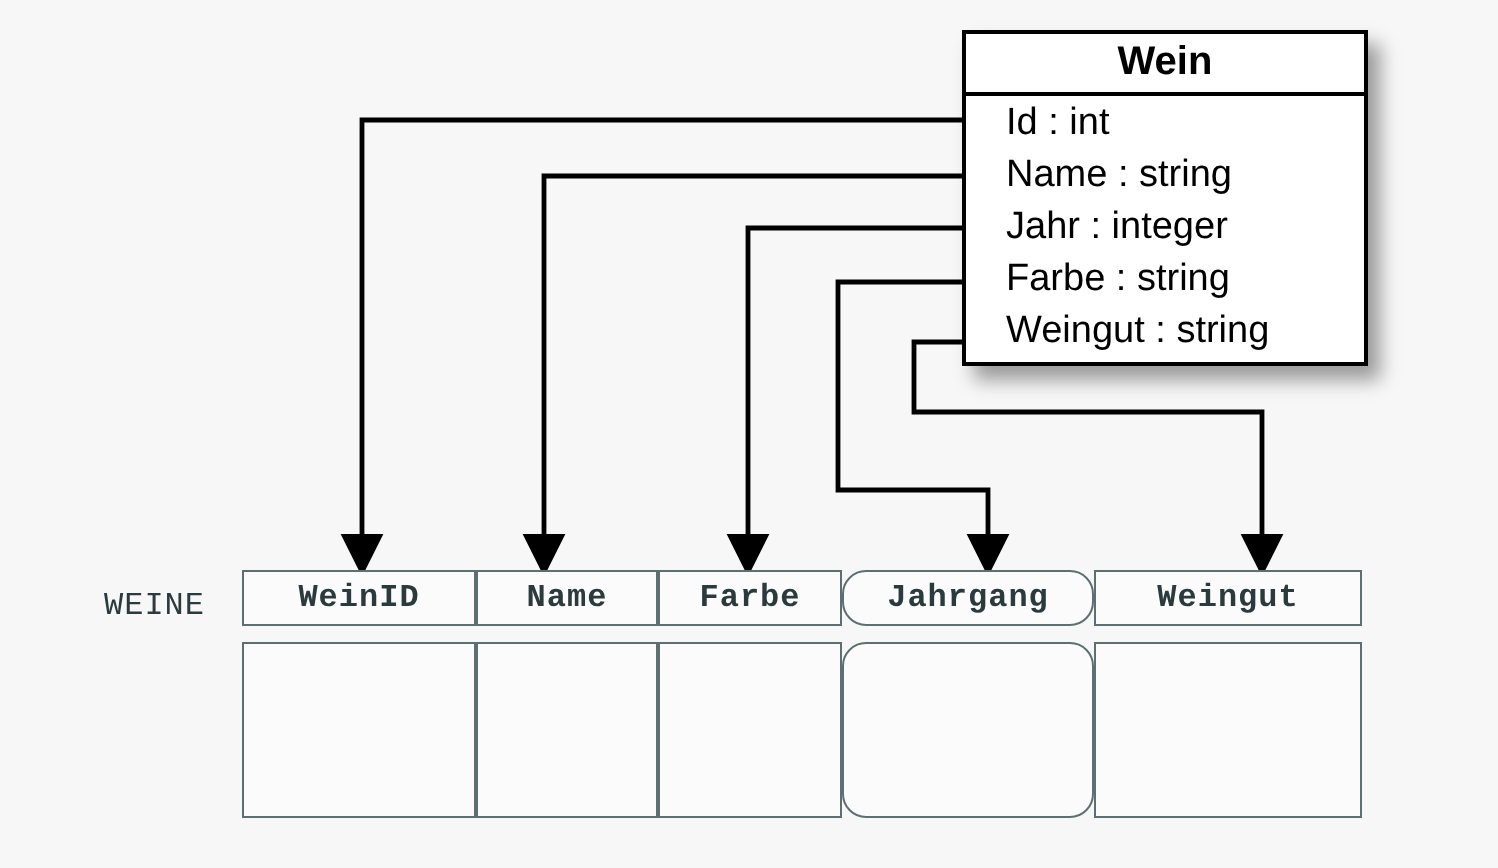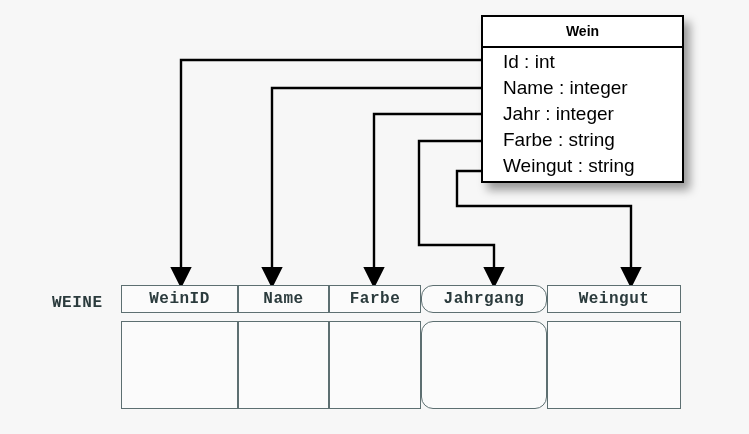--- a/index.html
+++ b/index.html
@@ -38,21 +38,21 @@
     top: 15px;
     width: 203px;
     border: 2px solid #000;
     background: #ffffff;
     box-sizing: border-box;
     box-shadow: 6px 7px 9px rgba(0,0,0,0.38);
   }
   .uml-title {
     text-align: center;
     font-weight: bold;
-    font-size: 14px;
+    font-size: 20px;
     line-height: 26px;
     color: #000;
     border-bottom: 2px solid #000;
     padding: 1px 0 2px 0;
     background: #fff;
   }
   .uml-attrs {
     background: #fff;
     padding: 1px 0 2px 12px;
   }
@@ -63,21 +63,21 @@
     padding-left: 8px;
     white-space: nowrap;
   }
 
   
   .rel-label {
     position: absolute;
     left: 52px;
     top: 294px;
     font-family: "Liberation Mono", "DejaVu Sans Mono", monospace;
-    font-weight: bold;
+    font-weight: normal;
     font-size: 16px;
     letter-spacing: 0.5px;
     color: #2b3b3d;
   }
 
   .rel-table {
     position: absolute;
     left: 121px;
     top: 285px;
     border-collapse: separate;
@@ -134,21 +134,21 @@
 
     <path d="M 481,141 L 419,141 L 419,245 L 494,245 L 494,268" fill="none" stroke="#000000" stroke-width="2.4" marker-end="url(#arrowhead)"></path>
 
     <path d="M 481,171 L 457,171 L 457,206 L 631,206 L 631,268" fill="none" stroke="#000000" stroke-width="2.4" marker-end="url(#arrowhead)"></path>
   </svg>
 
   <div class="uml-box">
     <div class="uml-title">Wein</div>
     <div class="uml-attrs">
       <div class="uml-attr">Id : int</div>
-      <div class="uml-attr">Name : integer</div>
+      <div class="uml-attr">Name : string</div>
       <div class="uml-attr">Jahr : integer</div>
       <div class="uml-attr">Farbe : string</div>
       <div class="uml-attr">Weingut : string</div>
     </div>
   </div>
 
   <div class="rel-label">WEINE</div>
 
   <table class="rel-table">
     <tbody>

